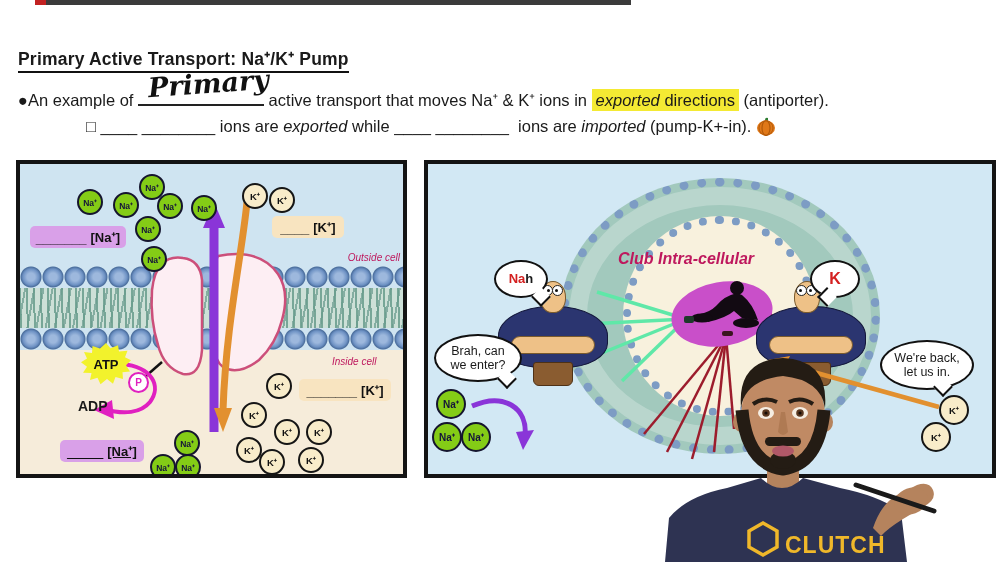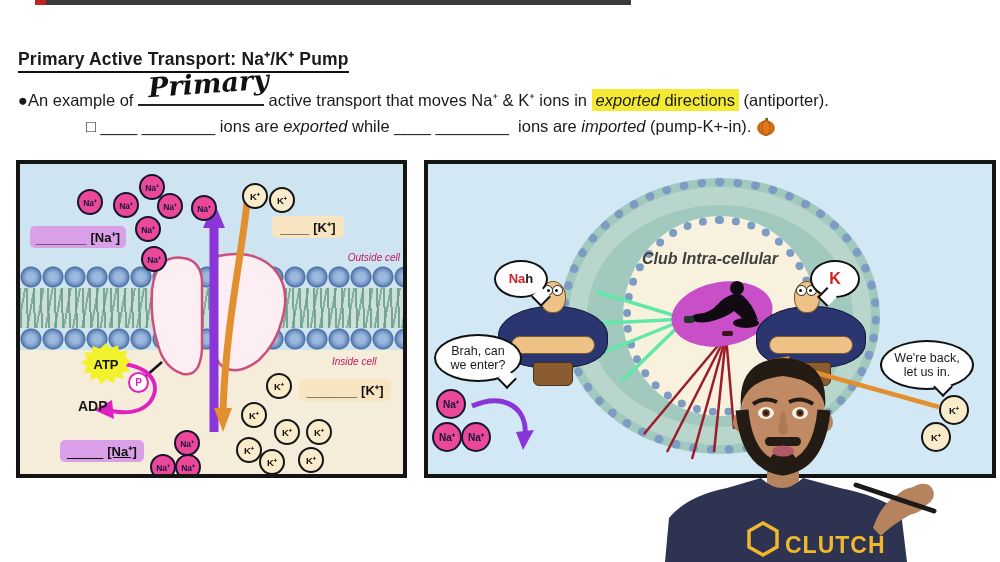--- a/index.html
+++ b/index.html
@@ -31,21 +31,21 @@
   .heads-row{left:0;width:383px;height:22px;
       background-image:radial-gradient(circle at 11px 11px,#9db8dd 0 4px,#6e92c4 8px,#4b6e9d 10px,rgba(0,0,0,0) 11px);
       background-size:22px 22px;background-repeat:repeat-x;}
   #tails-band{left:0;top:124px;width:383px;height:40px;background-color:#cde0d7;
       background-image:repeating-linear-gradient(88deg,rgba(104,156,140,.85) 0 2px,rgba(0,0,0,0) 2px 7px),
                        repeating-linear-gradient(-80deg,rgba(84,140,126,.6) 0 2px,rgba(0,0,0,0) 2px 9px);}
   .region-label{font-style:italic;font-size:10px;color:#be185d;}
   
   .ion{position:absolute;width:22px;height:22px;border-radius:50%;border:2px solid #15152e;
        display:flex;align-items:center;justify-content:center;font-size:8.5px;font-weight:bold;color:#14143a;}
-  .ion.na{background:#ec4899;}
+  .ion.na{background:#84cc16;}
   .ion.k{background:#f8ecca;border-color:#151515;color:#111;font-size:9.5px;}
   .ion-lg{width:26px;height:26px;font-size:10px;}
   
   .conc-label{position:absolute;border-radius:5px;font-weight:bold;font-size:13px;
       display:flex;align-items:flex-end;justify-content:center;gap:4px;padding:2px 4px;color:#111;}
   .conc-na{background:#d9a0e8;}
   .conc-k{background:#f8e4c0;}
   
   #atp-star{left:61px;top:179px;width:50px;height:43px;background:#f2f22c;
      clip-path:polygon(50% 0%,59% 12%,74% 5%,76% 20%,93% 18%,88% 33%,100% 40%,90% 52%,98% 66%,83% 68%,84% 84%,69% 79%,64% 95%,52% 84%,39% 96%,33% 81%,18% 86%,21% 70%,4% 69%,12% 55%,0% 45%,12% 36%,6% 21%,22% 23%,23% 7%,38% 13%);
@@ -53,22 +53,22 @@
   #p-circle{left:108px;top:208px;width:17px;height:17px;border-radius:50%;background:#fff;
      border:2px solid #e020c0;color:#e020c0;font-weight:bold;font-size:10px;
      display:flex;align-items:center;justify-content:center;}
   #adp-label{left:58px;top:234px;font-weight:bold;font-size:14px;}
   
   #cell-ring{left:132px;top:14px;width:320px;height:276px;border-radius:50%;
      background:#a2c9bd;border:9px dotted #7d9cc4;box-sizing:border-box;
      box-shadow:inset 0 0 0 18px rgba(255,255,255,.25);}
   #cell-interior{left:195px;top:52px;width:194px;height:200px;border-radius:50%;
      background:#f8f1dd;border:8px dotted #7d9cc4;box-sizing:border-box;}
-  #club-title{left:190px;top:86px;width:160px;text-align:right;font-weight:bold;
-     font-style:italic;font-size:16px;color:#404040;}
+  #club-title{left:190px;top:86px;width:160px;text-align:left;font-weight:bold;
+     font-style:italic;font-size:16px;color:#be185d;}
   #dance-floor{left:243px;top:118px;width:102px;height:64px;border-radius:50%;
      background:#c94fc9;transform:rotate(-10deg);}
   
   .bouncer-head{position:absolute;width:24px;height:30px;border-radius:50% 50% 45% 45%;
      background:#eec187;border:1.5px solid #7a5a2c;}
   .bouncer-eye{position:absolute;width:9px;height:9px;border-radius:50%;background:#fff;border:1px solid #222;}
   .bouncer-pupil{position:absolute;width:3px;height:3px;border-radius:50%;background:#111;}
   .bouncer-body{position:absolute;width:108px;height:60px;border-radius:48% 48% 40% 40%;
      background:#2b3570;border:1.5px solid #13173a;}
   .bouncer-arms{position:absolute;width:82px;height:16px;border-radius:9px;background:#eec187;

